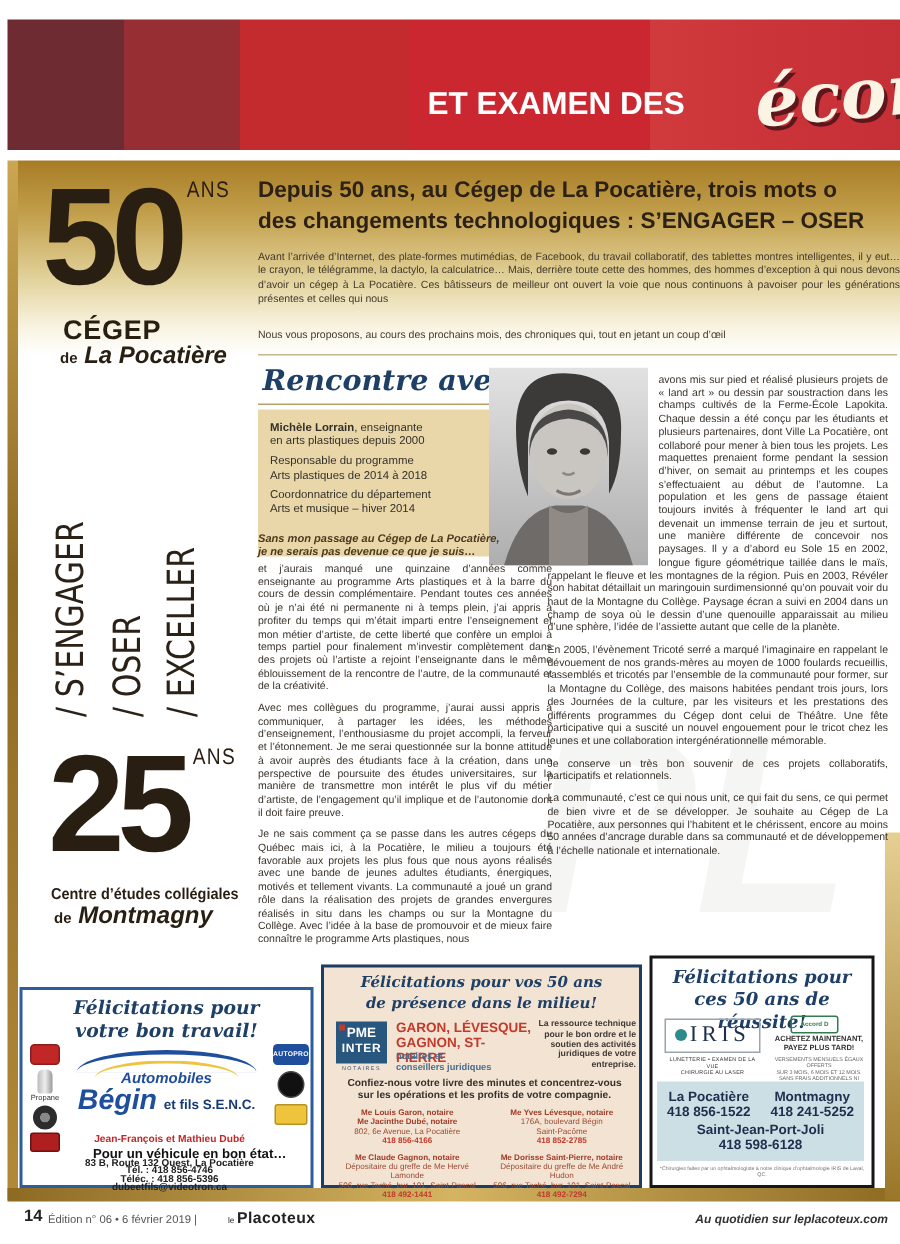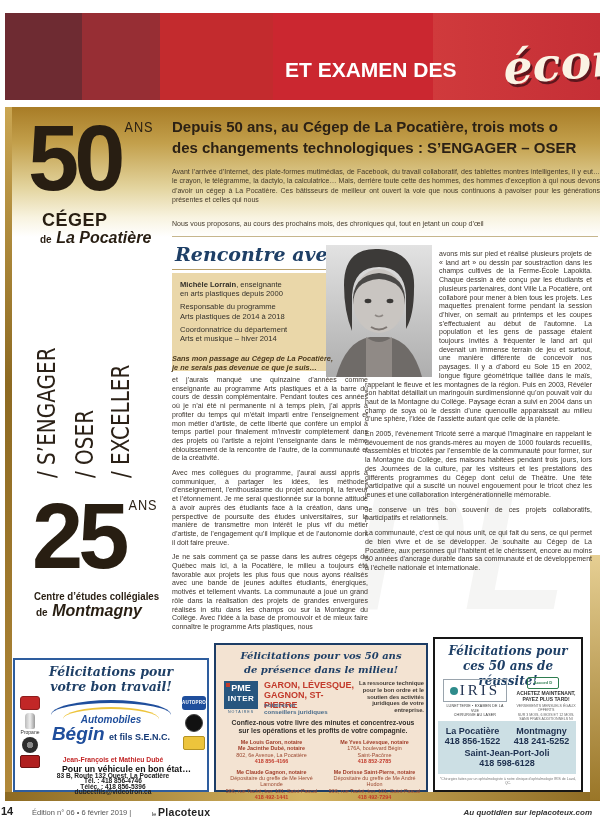--- a/index.html
+++ b/index.html
@@ -112,21 +112,21 @@
   .iris-promo{left:80px;top:52px;width:62px;font-size:5px;font-weight:bold;color:#333;text-align:center;line-height:5.8px;}
   .iris-fine{left:78px;top:65px;width:66px;font-size:3.6px;color:#666;text-align:center;line-height:4.4px;}
   .iris-band{left:3px;top:82px;width:138px;height:48px;background:#ccdfe4;padding-top:5px;}
   .iris-city{font-size:9px;font-weight:bold;color:#1d2f4e;text-align:center;line-height:10px;}
   .iris-phone{font-size:9px;font-weight:bold;color:#1d2f4e;text-align:center;line-height:10px;}
   .iris-cols{display:flex;}
   .iris-cols>div{flex:1;}
   .iris-footnote{left:4px;top:138px;width:138px;font-size:3.5px;color:#777;text-align:center;}
 
   
-  .footer-num{left:1px;top:805px;font-size:11px;font-weight:bold;color:#222;}
+  .footer-num{left:16px;top:805px;font-size:11px;font-weight:bold;color:#222;}
   .footer-ed{left:32px;top:808px;font-size:7.5px;color:#555;}
   .footer-le{left:152px;top:811px;font-size:5.5px;color:#222;}
   .footer-brand{left:158px;top:806px;font-size:10.5px;font-weight:bold;color:#222;letter-spacing:.3px;}
   .footer-tag{left:292px;top:808px;width:300px;text-align:right;font-size:8px;font-style:italic;font-weight:bold;color:#333;}
 </style>
 </head>
 <body>
 
 <div class="page">
 

